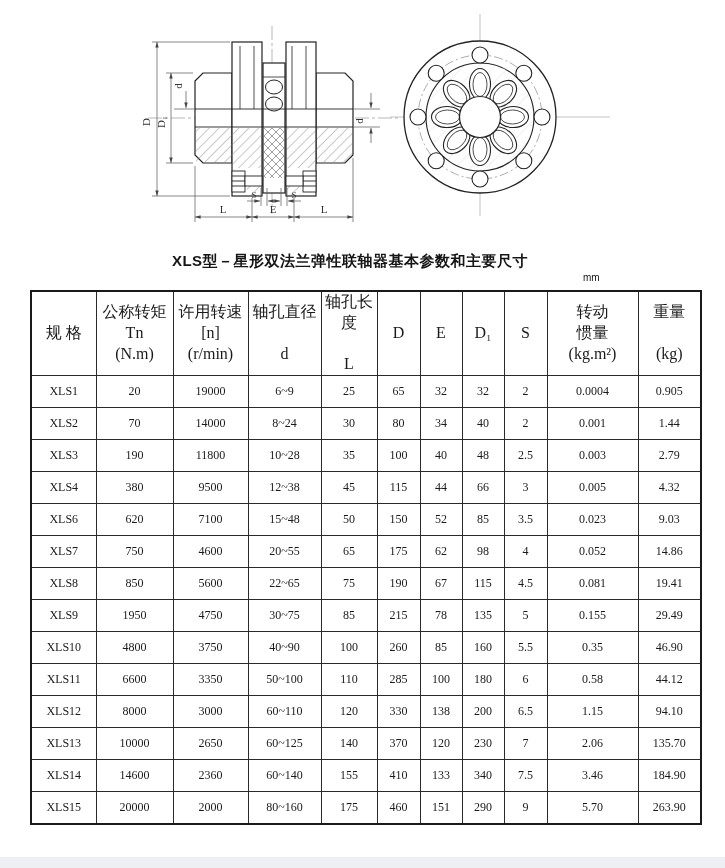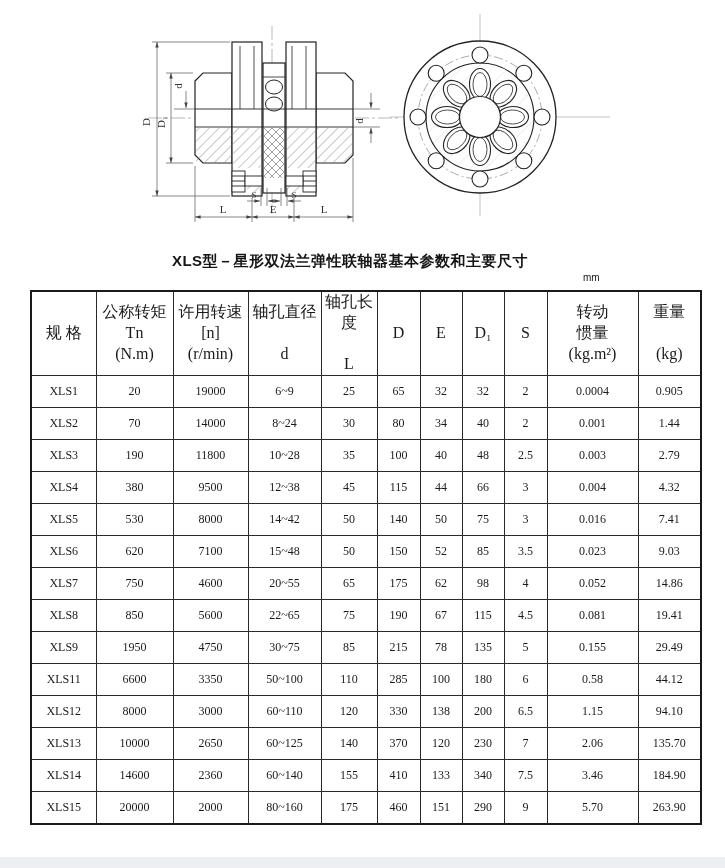--- a/index.html
+++ b/index.html
@@ -296,35 +296,22 @@
       <tr>
         <td>XLS4</td>
         <td>380</td>
         <td>9500</td>
         <td>12~38</td>
         <td>45</td>
         <td>115</td>
         <td>44</td>
         <td>66</td>
         <td>3</td>
-        <td>0.004</td>
+        <td>0.005</td>
         <td>4.32</td>
-      </tr>
-      <tr>
-        <td>XLS5</td>
-        <td>530</td>
-        <td>8000</td>
-        <td>14~42</td>
-        <td>50</td>
-        <td>140</td>
-        <td>50</td>
-        <td>75</td>
-        <td>3</td>
-        <td>0.016</td>
-        <td>7.41</td>
       </tr>
       <tr>
         <td>XLS6</td>
         <td>620</td>
         <td>7100</td>
         <td>15~48</td>
         <td>50</td>
         <td>150</td>
         <td>52</td>
         <td>85</td>
@@ -365,20 +352,33 @@
         <td>30~75</td>
         <td>85</td>
         <td>215</td>
         <td>78</td>
         <td>135</td>
         <td>5</td>
         <td>0.155</td>
         <td>29.49</td>
       </tr>
       <tr>
+        <td>XLS10</td>
+        <td>4800</td>
+        <td>3750</td>
+        <td>40~90</td>
+        <td>100</td>
+        <td>260</td>
+        <td>85</td>
+        <td>160</td>
+        <td>5.5</td>
+        <td>0.35</td>
+        <td>46.90</td>
+      </tr>
+      <tr>
         <td>XLS11</td>
         <td>6600</td>
         <td>3350</td>
         <td>50~100</td>
         <td>110</td>
         <td>285</td>
         <td>100</td>
         <td>180</td>
         <td>6</td>
         <td>0.58</td>

